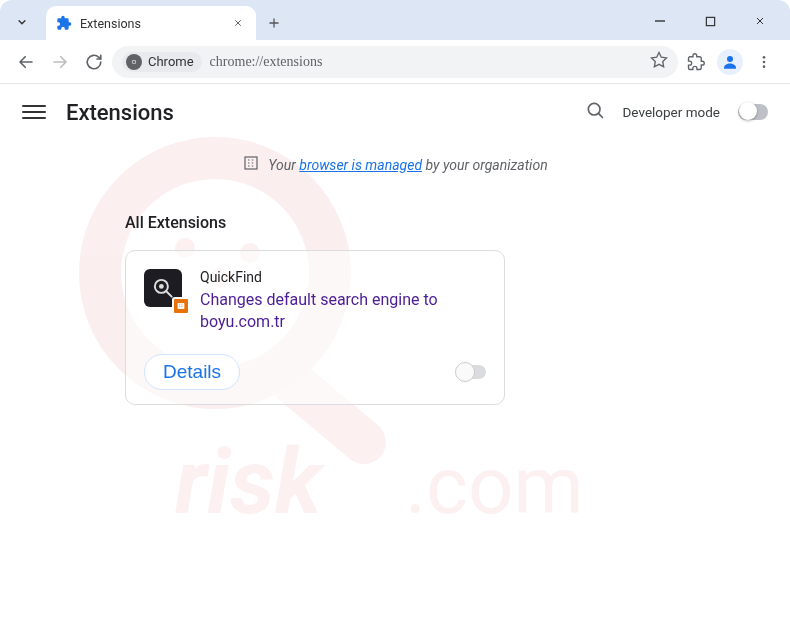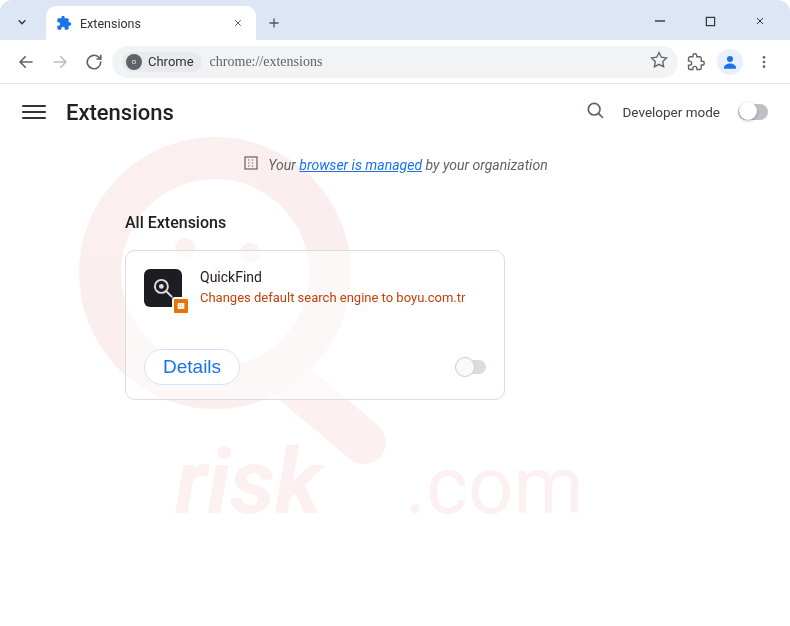--- a/index.html
+++ b/index.html
@@ -175,21 +175,21 @@
     width: 38px; height: 38px; border-radius: 6px; background: #1c1c22;
     display:flex;align-items:center;justify-content:center;
   }
   .ext-badge {
     position:absolute; right:-6px; bottom:-6px; width:18px;height:18px;
     background:#e8710a; border-radius:3px; border:2px solid #fff;
     display:flex;align-items:center;justify-content:center;
   }
   .ext-info { flex:1; }
   .ext-name { font-size:14px; color:#202124; margin-bottom:4px;}
-  .ext-desc { font-size:13px; color:#c2410c; line-height:1.4;}
+  .ext-desc { font-size:16px; color:#4c1d95; line-height:1.4;}
   .ext-card-bottom {
     margin-top: auto;
     padding-top: 20px;
     display:flex; align-items:center; justify-content:space-between;
   }
   .details-btn {
     border: 1px solid #d2e3fc;
     background: #fff;
     color: #1a73e8;
     font-size: 19px;

